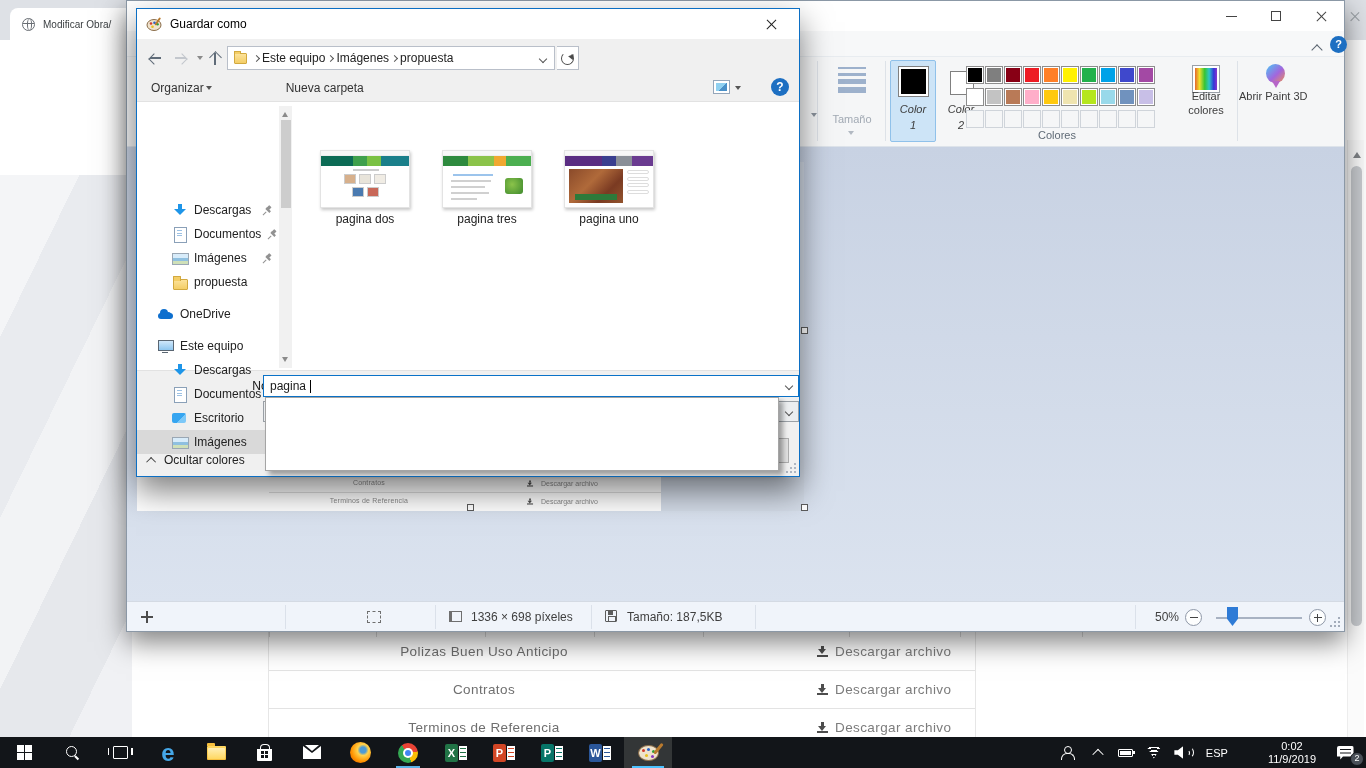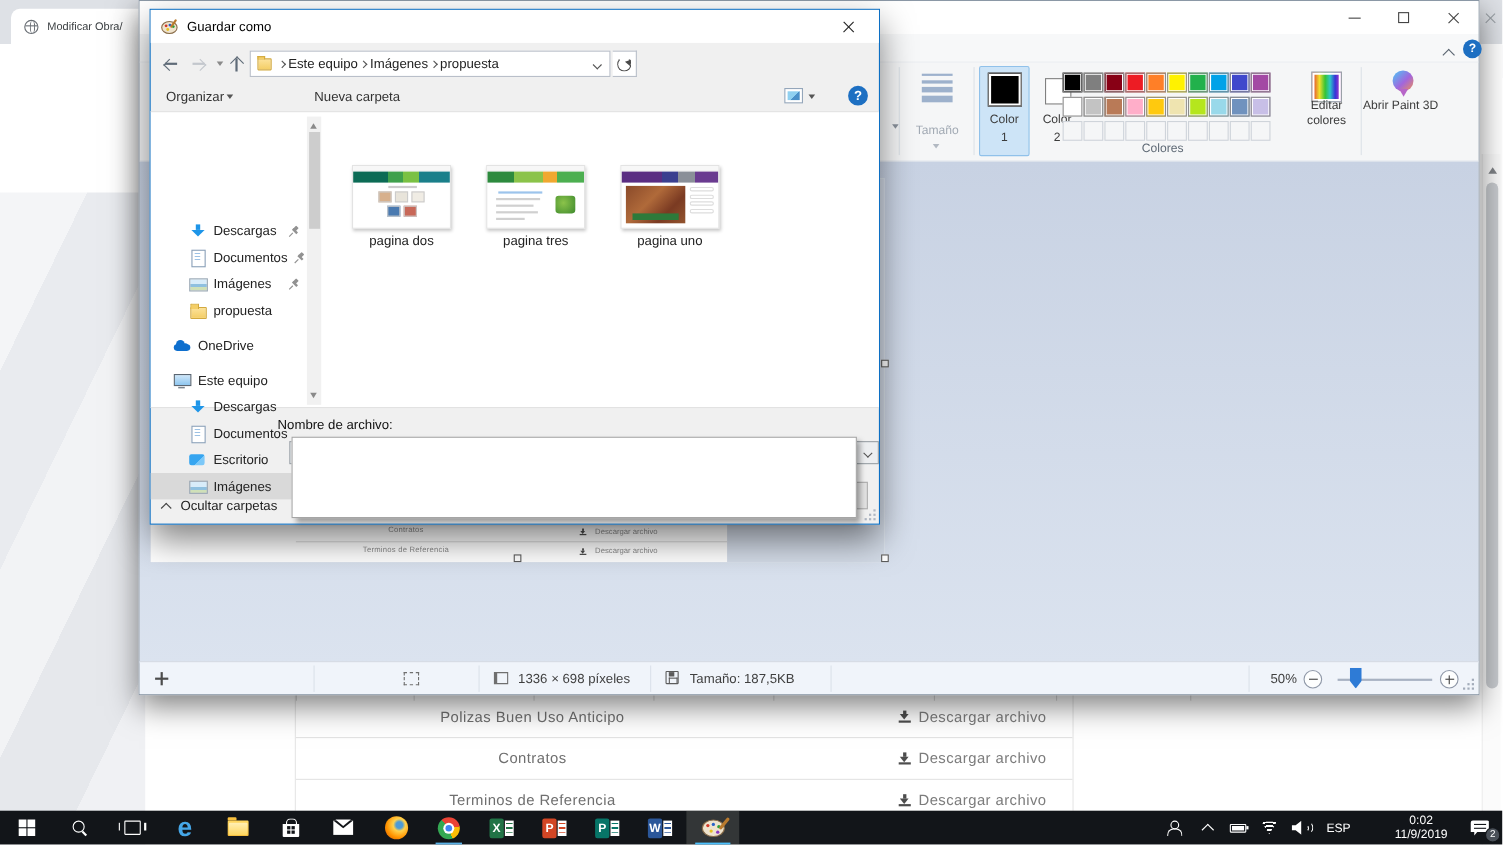--- a/index.html
+++ b/index.html
@@ -61,21 +61,21 @@
 .rib-collapse::before { content:""; position:absolute; left:0; top:3px; width:7px; height:7px; border-left:1.5px solid #5a6470; border-top:1.5px solid #5a6470; transform:rotate(45deg); }
 .rib-help { position:absolute; left:1203px; top:5px; width:17px; height:17px; border-radius:50%; background:#1d6fc2; color:#fff; font-size:11px; font-weight:bold; text-align:center; line-height:17px; }
 .ribbon { position:absolute; left:0; top:56px; right:0; height:90px; background:#f5f6f7; border-bottom:1px solid #dde3ea; font-size:11px; color:#3c3c3c; }
 .rib-sep { position:absolute; top:4px; width:1px; height:80px; background:#dde2e8; }
 .mini-chev { position:absolute; left:684px; top:56px; border:3.5px solid transparent; border-top:4.5px solid #8a929c; }
 .grp-size { position:absolute; left:696px; top:4px; width:58px; height:82px; text-align:center; }
 .size-bars { position:absolute; left:15px; top:6px; width:28px; }
 .size-bars i { display:block; background:#9db1cc; margin-bottom:3.5px; }
 .size-lbl { position:absolute; left:0; right:0; top:52px; color:#a2aab4; }
 .size-dd { position:absolute; left:25px; top:70px; border:3.5px solid transparent; border-top:4.5px solid #b2b9c2; }
-.btn-color { position:absolute; top:3px; width:46px; height:82px; text-align:center; border:1px solid transparent; border-radius:2px; }
+.btn-color { position:absolute; top:3px; width:46px; height:82px; text-align:center; border:1px solid transparent; border-radius:2px;font-style:italic; }
 .btn-color.sel { background:#cde4f7; border-color:#90c1ea; }
 .sw1 { position:absolute; left:7px; top:5px; width:31px; height:31px; background:#000; border:1px solid #808080; box-shadow:inset 0 0 0 2px #fff; }
 .sw2 { position:absolute; left:11px; top:10px; width:24px; height:24px; background:#fff; border:1px solid #808080; }
 .cl-lbl { position:absolute; left:0; right:0; top:41px; line-height:14px; }
 .cl-lbl2 { position:absolute; left:0; right:0; top:57px; line-height:14px; }
 .palette { position:absolute; left:839px; top:9px; width:192px; }
 .prow { display:flex; gap:1px; margin-bottom:4px; }
 .pcell { width:18px; height:18px; border:1px solid #8d8d8d; box-shadow:inset 0 0 0 1px #fff; }
 .pcell.empty { border:1px solid #cfd4da; box-shadow:none; background:#f5f6f7; }
 .btn-editcol { position:absolute; left:1050px; top:4px; width:58px; height:82px; text-align:center; }
@@ -667,30 +667,35 @@
                 <i></i>
                 <i></i>
               </div>
           </div>
         </div>
         <div class="file-label">pagina uno</div>
       </div>
     </div>
     <div class="d-footer">
       <div class="f-label" style="top:8px">Nombre de archivo:</div>
+      <div class="fname-box">
+        <span>pagina</span>
+        <span class="caret"></span>
+        <span class="combo-dd"></span>
+      </div>
       <div class="f-label" style="top:34px">Tipo:</div>
       <div class="type-box">
         <span class="combo-dd"></span>
       </div>
       <div class="d-btn" style="left:464px;width:90px"></div>
       <div class="d-btn" style="left:560px;width:92px"></div>
       <div class="autodrop"></div>
       <div class="hide-folders">
         <span class="chev-up"></span>
-        <span>Ocultar carpetas</span>
+        <span>Ocultar colores</span>
       </div>
       <span class="d-grip"></span>
     </div>
   </div>
 
   <div class="taskbar">
     <div class="tb-btn">
         <span class="win-logo"></span>
       </div>
     <div class="tb-btn">

